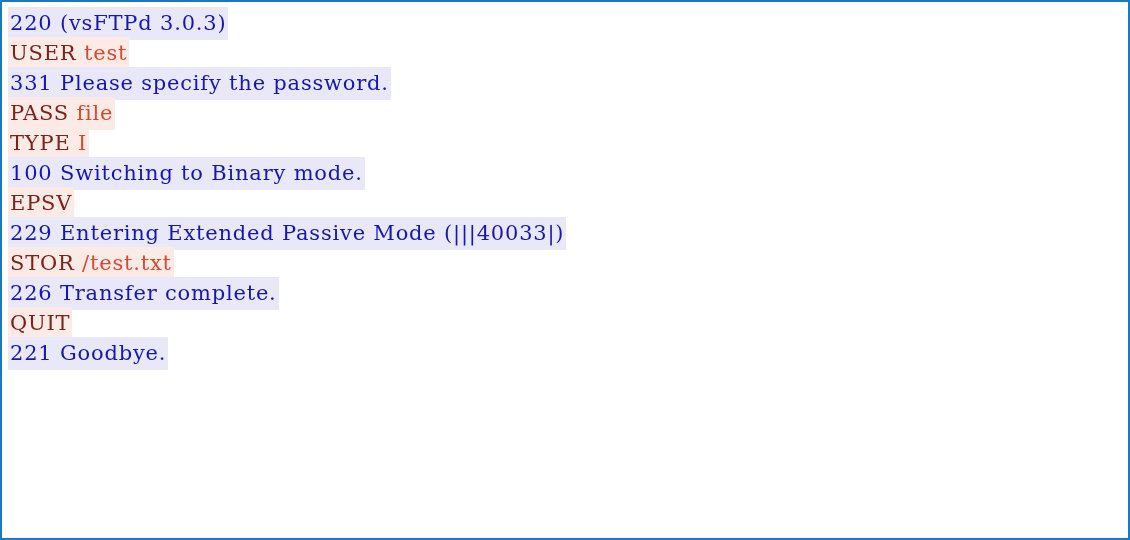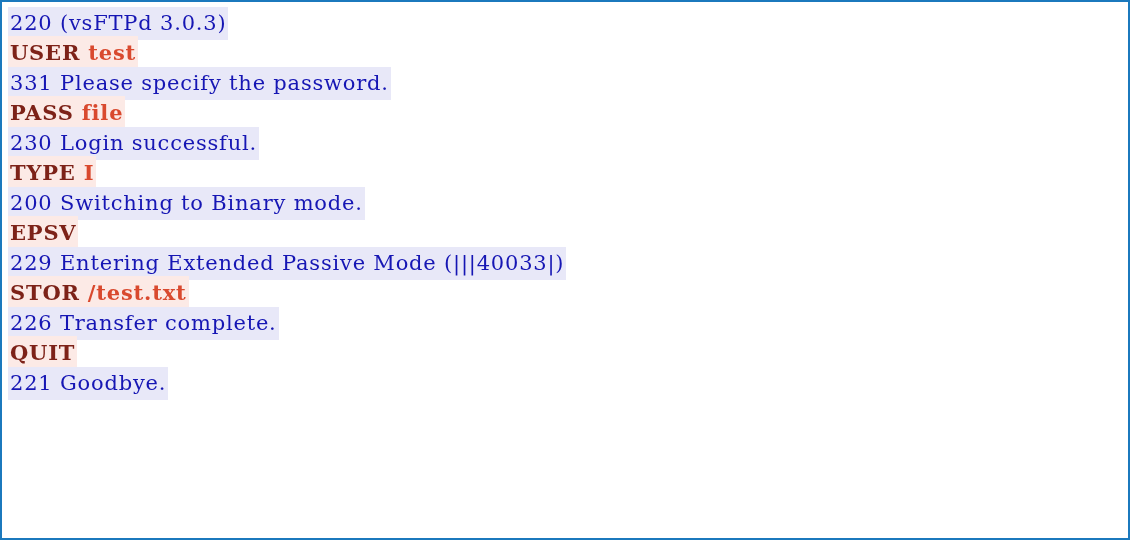--- a/index.html
+++ b/index.html
@@ -51,21 +51,20 @@
     white-space: pre;
   }
 
   .log-line.response .log-text {
     color: #1616b4;
     background: #e8e8f8;
   }
 
   .log-line.command .log-text {
     background: #fceae6;
-    font-weight: bold;
   }
 
   .cmd-verb {
     color: #7d2218;
   }
   .cmd-arg {
     color: #d9492e;
   }
 
   .log-line.command .log-text .cmd-arg {
@@ -74,23 +73,22 @@
 </style>
 </head>
 <body>
 
 <div id="ftp-transcript-panel">
   <div class="log-list" id="log-list">
       <div class="log-line response"><span class="log-text"><span>220 (vsFTPd 3.0.3)</span></span></div>
       <div class="log-line command"><span class="log-text"><span class="cmd-verb">USER</span><span class="cmd-arg"> test</span></span></div>
       <div class="log-line response"><span class="log-text"><span>331 Please specify the password.</span></span></div>
       <div class="log-line command"><span class="log-text"><span class="cmd-verb">PASS</span><span class="cmd-arg"> file</span></span></div>
-      <div class="log-line response"><span class="log-text"><span>230 Login successful.</span></span></div>
       <div class="log-line command"><span class="log-text"><span class="cmd-verb">TYPE</span><span class="cmd-arg"> I</span></span></div>
-      <div class="log-line response"><span class="log-text"><span>200 Switching to Binary mode.</span></span></div>
+      <div class="log-line response"><span class="log-text"><span>100 Switching to Binary mode.</span></span></div>
       <div class="log-line command"><span class="log-text"><span class="cmd-verb">EPSV</span><span class="cmd-arg"></span></span></div>
       <div class="log-line response"><span class="log-text"><span>229 Entering Extended Passive Mode (|||40033|)</span></span></div>
       <div class="log-line command"><span class="log-text"><span class="cmd-verb">STOR</span><span class="cmd-arg"> /test.txt</span></span></div>
       <div class="log-line response"><span class="log-text"><span>226 Transfer complete.</span></span></div>
       <div class="log-line command"><span class="log-text"><span class="cmd-verb">QUIT</span><span class="cmd-arg"></span></span></div>
       <div class="log-line response"><span class="log-text"><span>221 Goodbye.</span></span></div>
     </div>
 </div>
 
 </body></html>

